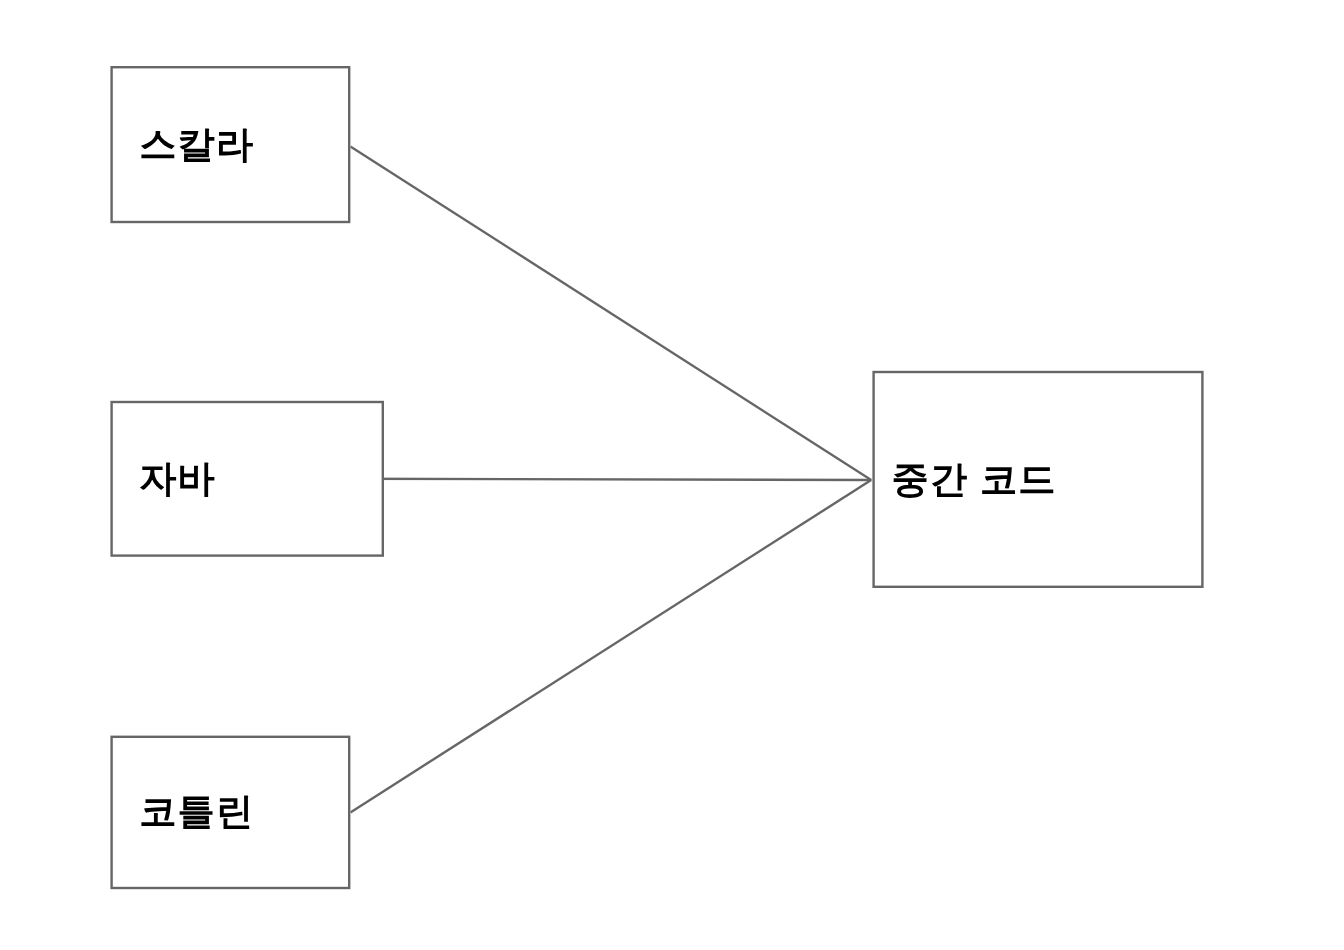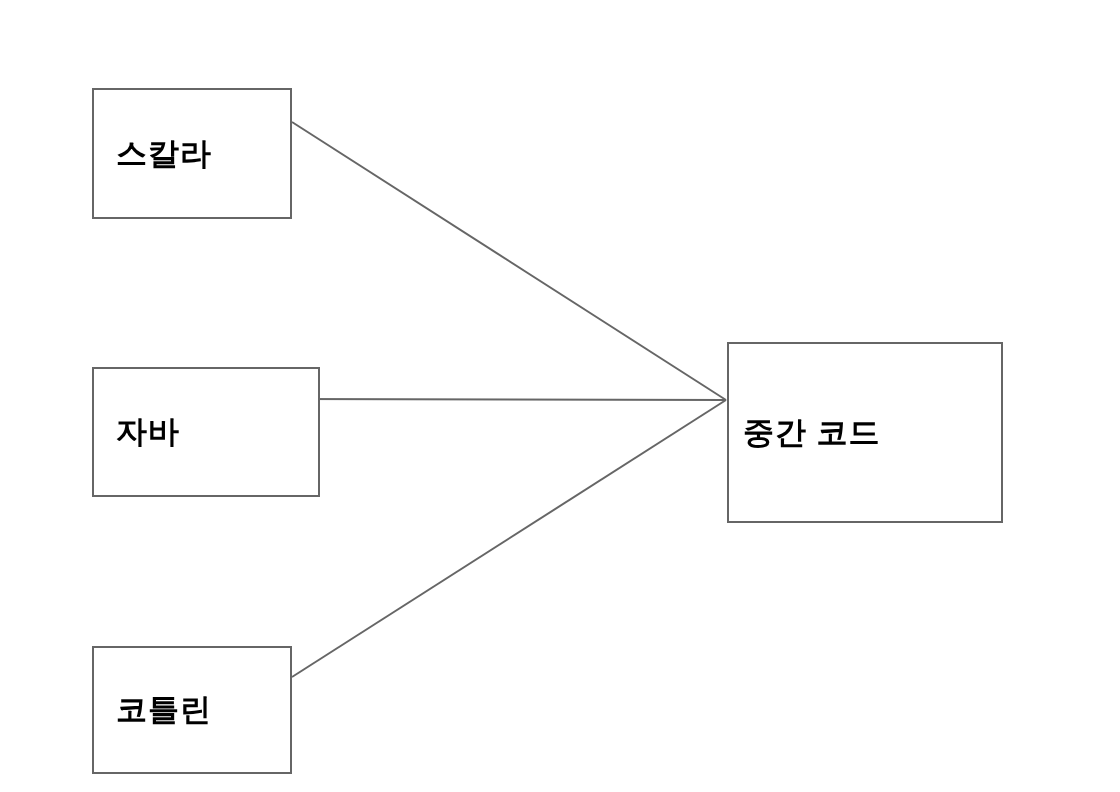--- a/index.html
+++ b/index.html
@@ -26,21 +26,20 @@
     width: 1120px;
     height: 792px;
   }
   .node {
     position: absolute;
     box-sizing: border-box;
     background: #ffffff;
     border: 2px solid #666666;
     display: flex;
     align-items: center;
-    margin-top: 33px;
   }
   .node .label {
     font-weight: 700;
     font-size: 31px;
     color: #000000;
     letter-spacing: 1px;
     white-space: nowrap;
   }
   .node-scala        { left: 92px;  top: 55px;  width: 200px; height: 131px; padding-left: 22px; }
   .node-java         { left: 92px;  top: 334px; width: 228px; height: 130px; padding-left: 22px; }

